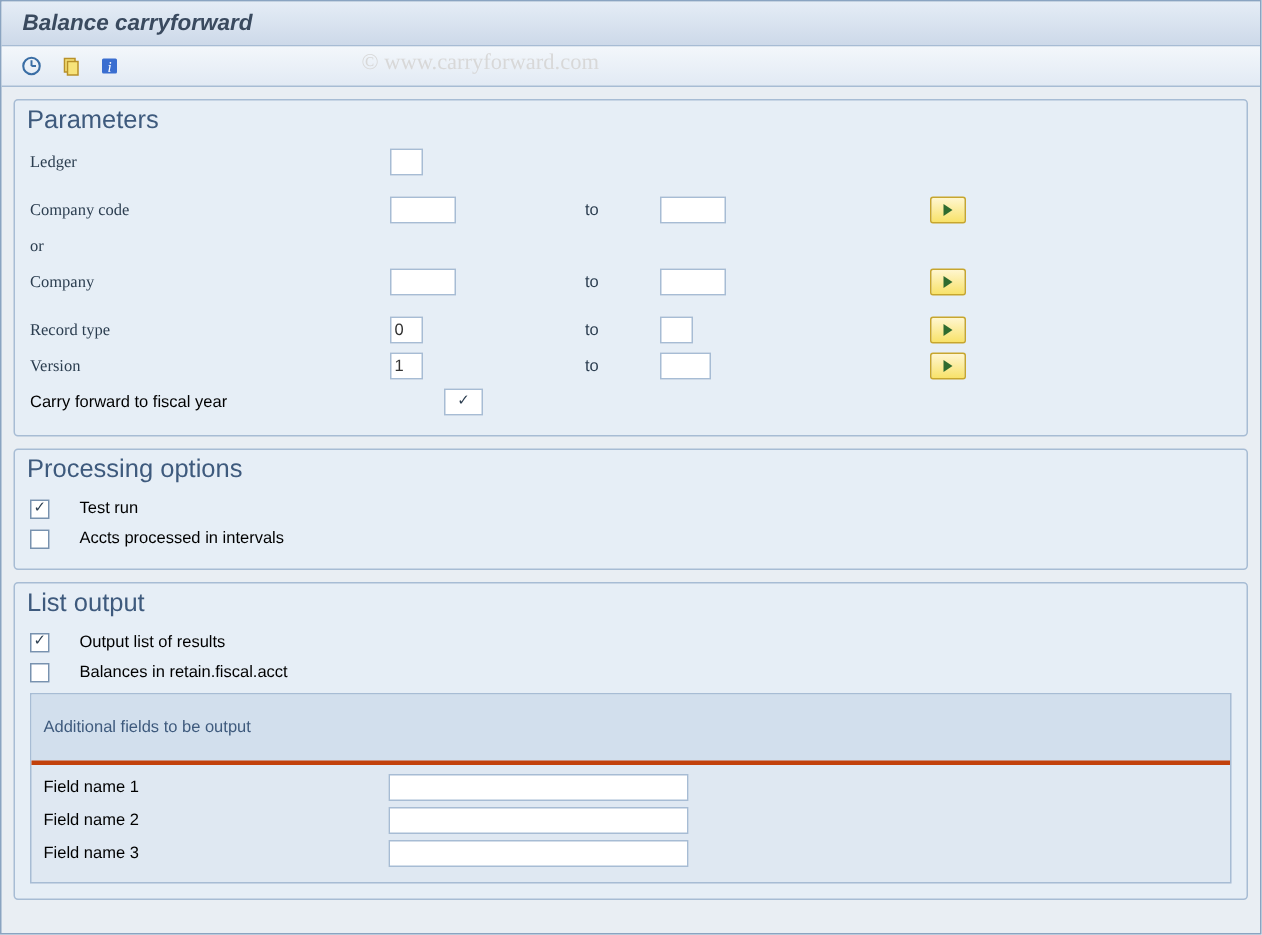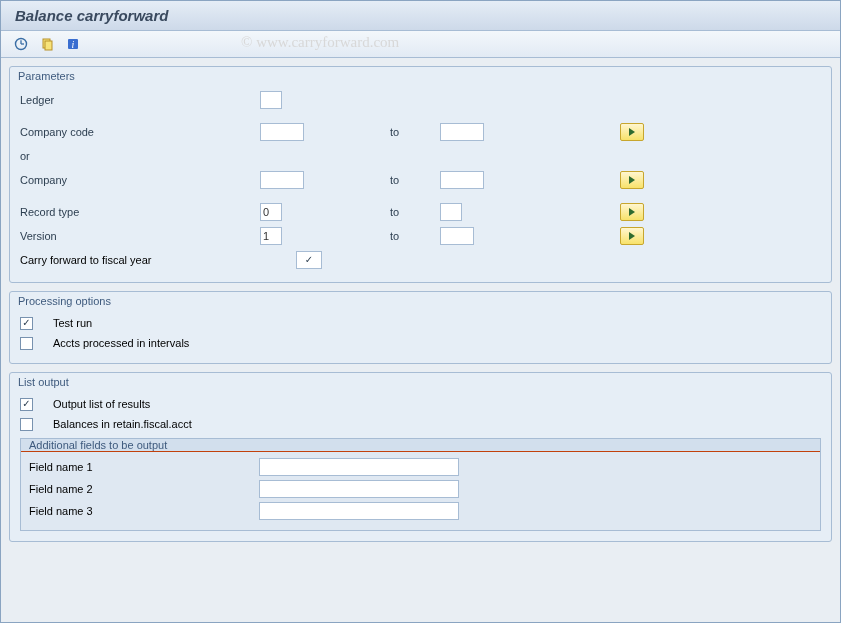--- a/index.html
+++ b/index.html
@@ -56,34 +56,34 @@
   .groupbox {
     border: 1px solid #a7bcd4;
     border-radius: 3px;
     background: #e6eef6;
     margin-bottom: 8px;
     padding: 0;
   }
   .groupbox > .gb-title {
     padding: 3px 8px 2px 8px;
     color: #3e5a7d;
-    font-size: 11px;
+    font-size: 17px;
     background: transparent;
   }
   .gb-body {
     padding: 4px 10px 10px 10px;
   }
   
   .row {
     display: grid;
     grid-template-columns: 240px 130px 50px 100px 80px 40px;
     align-items: center;
     height: 24px;
   }
-  .row .lbl { color: #2c3e50; }
+  .row .lbl { color: #2c3e50; font-family: Liberation Serif, serif; }
   .row .to-lbl { color: #2c3e50; }
   input[type=text].sap {
     border: 1px solid #a7bcd4;
     background: #fff;
     height: 18px;
     padding: 1px 2px;
     font-size: 11px;
     color: #333;
   }
   .w-tiny { width: 22px; }
@@ -124,22 +124,22 @@
     cursor: pointer;
   }
   .chkbox.checked::after { content: "\2713"; }
   .sub-groupbox {
     border: 1px solid #a7bcd4;
     background: #dfe8f2;
     margin-top: 4px;
   }
   .sub-groupbox .sg-title {
     background: #d2dfed;
-    border-bottom: 1px solid #c2410c;
-    padding: 0 8px;
+    border-bottom: 3px solid #c2410c;
+    padding: 16px 8px;
     color: #3e5a7d;
   }
   .sg-body { padding: 4px 8px 8px 8px; }
   .frow {
     display: grid;
     grid-template-columns: 230px 220px;
     align-items: center;
     height: 22px;
   }
   .cf-row {

